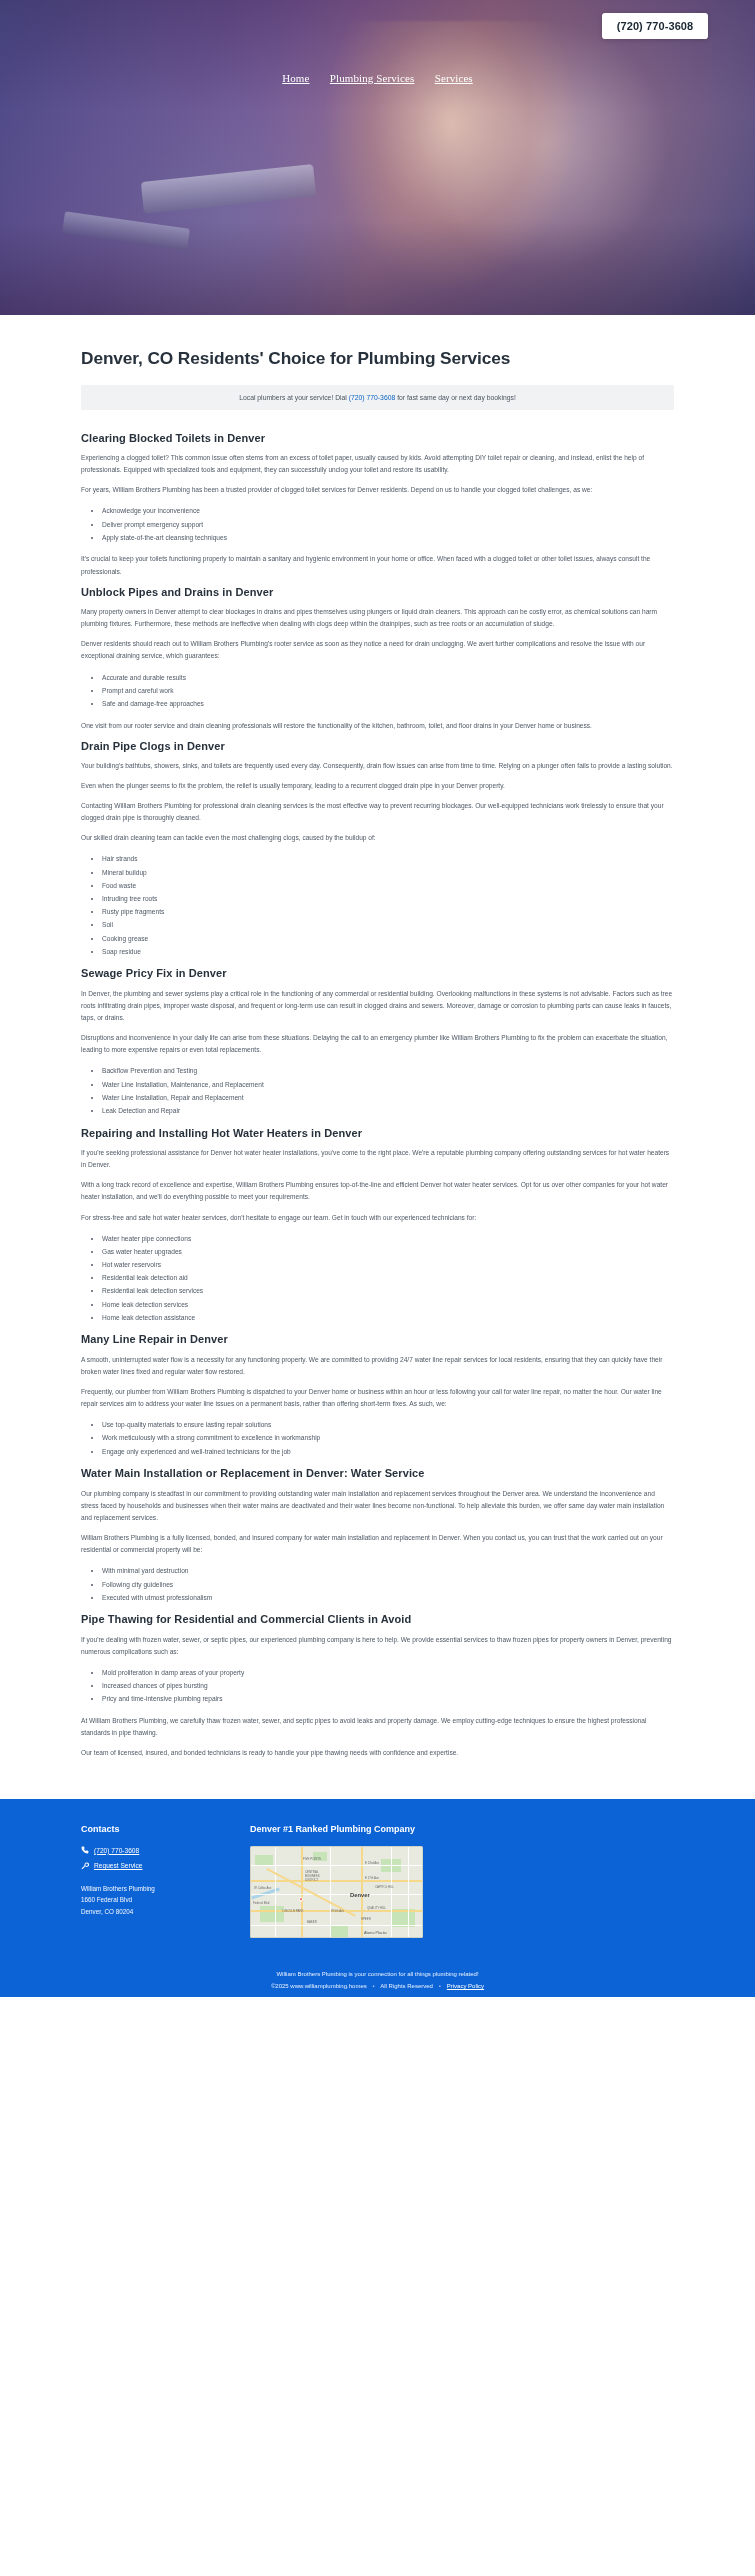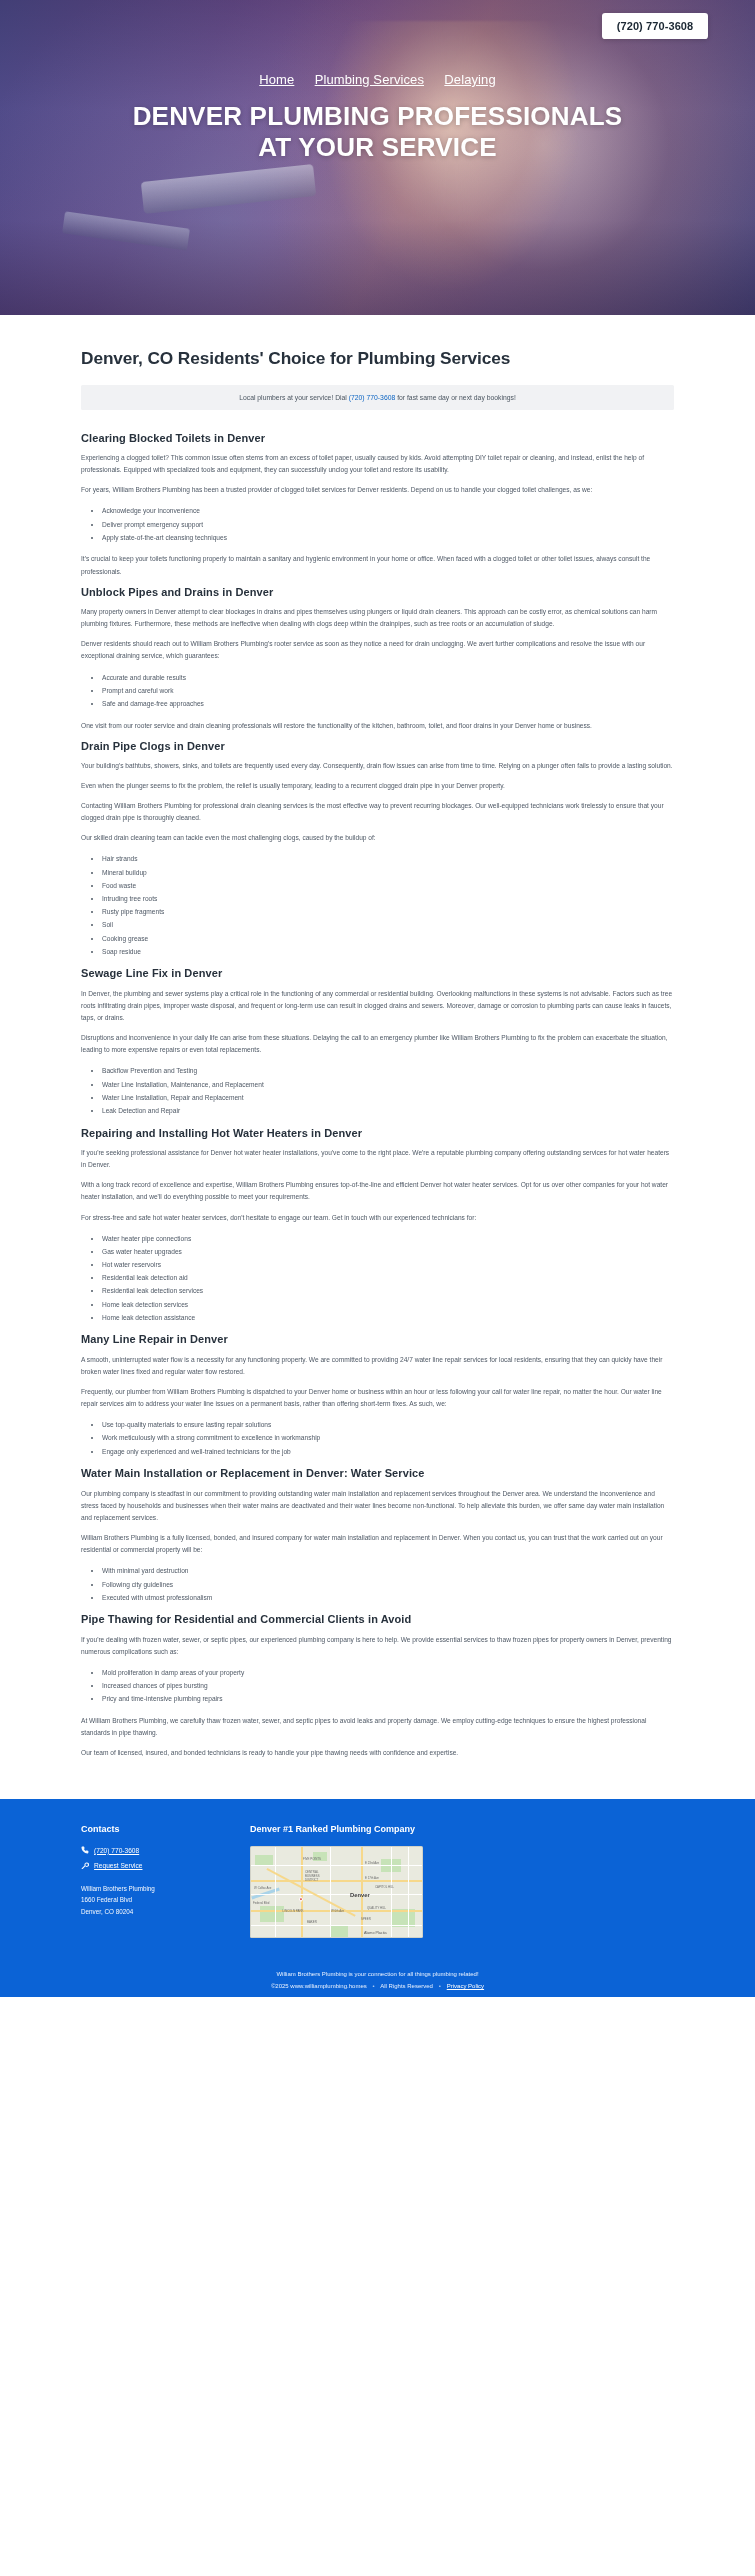--- a/index.html
+++ b/index.html
@@ -85,24 +85,25 @@
 
   .nav {
     position: absolute;
     top: 72px;
     left: 0;
     width: 100%;
     text-align: center;
   }
   .nav a {
     color: #ffffff;
-    font-size: 13px;
+    font-size: 11px;
     text-decoration: underline;
     margin: 0 9px;
     letter-spacing: 0.1px;
+    font-family: Liberation Serif, serif;
   }
 
   .hero-title {
     position: absolute;
     top: 101px;
     left: 0;
     width: 100%;
     text-align: center;
     color: #ffffff;
     font-size: 26px;
@@ -265,27 +266,23 @@
     <div class="hero-fig"></div>
     <div class="hero-pipe"></div>
     <div class="hero-pipe2"></div>
   </div>
 
   <a class="phone-pill" href="#">(720) 770-3608</a>
 
   <nav class="nav">
     <a href="#">Home</a>
     <a href="#">Plumbing Services</a>
-    <a href="#">Delaying</a>
+    <a href="#">Services</a>
   </nav>
 
-  <h1 class="hero-title">
-    <span>DENVER PLUMBING PROFESSIONALS</span>
-    <span class="l2">AT YOUR SERVICE</span>
-  </h1>
 </header>
 
 <main class="page">
   <div class="container">
     <h1 class="page-title">Denver, CO Residents' Choice for Plumbing Services</h1>
 
     <div class="notice">
       <span>Local plumbers at your service! Dial </span><a href="#">(720) 770-3608</a><span> for fast same day or next day bookings!</span>
     </div>
 
@@ -323,21 +320,21 @@
             <li>Mineral buildup</li>
             <li>Food waste</li>
             <li>Intruding tree roots</li>
             <li>Rusty pipe fragments</li>
             <li>Soil</li>
             <li>Cooking grease</li>
             <li>Soap residue</li>
           </ul>
         </section>
         <section>
-          <h2 class="sect">Sewage Line Fix in Denver</h2>
+          <h2 class="sect">Sewage Pricy Fix in Denver</h2>
           <p class="body">In Denver, the plumbing and sewer systems play a critical role in the functioning of any commercial or residential building. Overlooking malfunctions in these systems is not advisable. Factors such as tree roots infiltrating drain pipes, improper waste disposal, and frequent or long-term use can result in clogged drains and sewers. Moreover, damage or corrosion to plumbing parts can cause leaks in faucets, taps, or drains.</p>
           <p class="body">Disruptions and inconvenience in your daily life can arise from these situations. Delaying the call to an emergency plumber like William Brothers Plumbing to fix the problem can exacerbate the situation, leading to more expensive repairs or even total replacements.</p>
           <ul class="bullets">
             <li>Backflow Prevention and Testing</li>
             <li>Water Line Installation, Maintenance, and Replacement</li>
             <li>Water Line Installation, Repair and Replacement</li>
             <li>Leak Detection and Repair</li>
           </ul>
         </section>
         <section>

